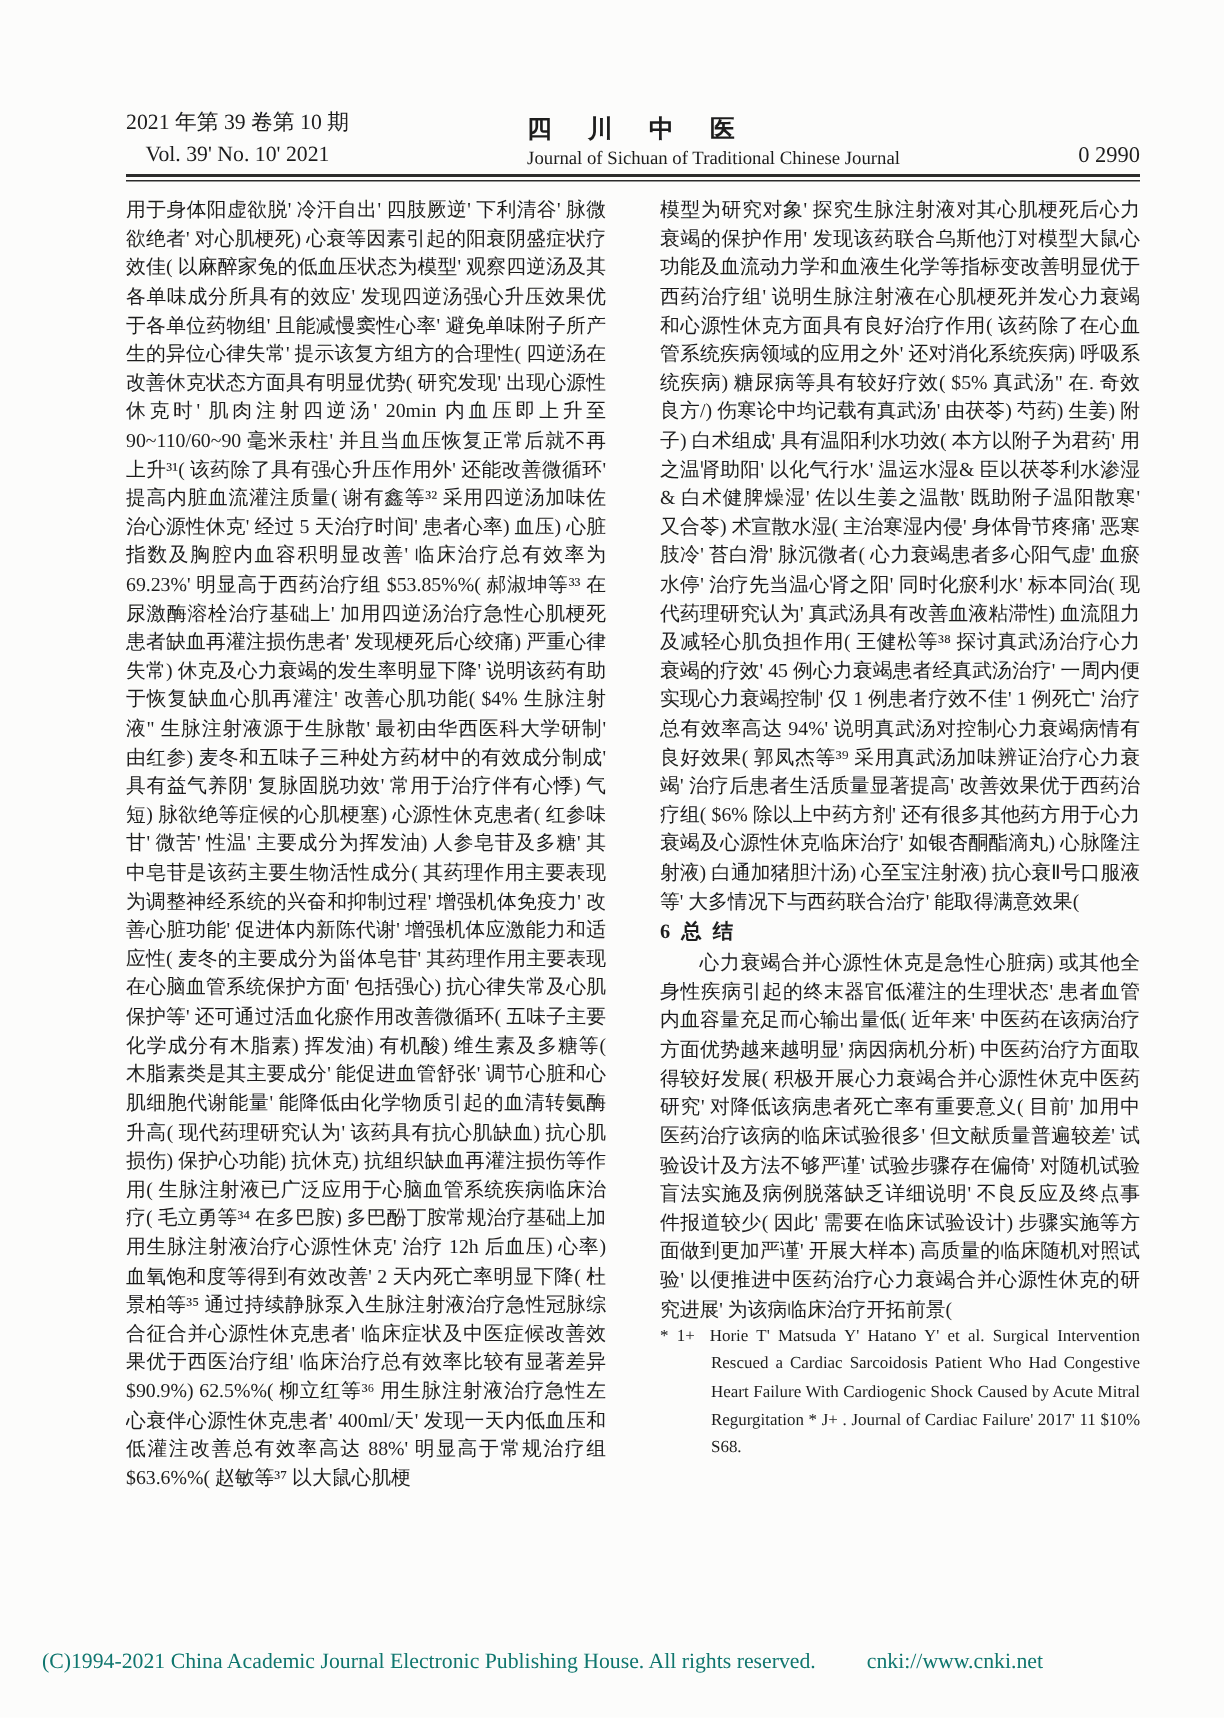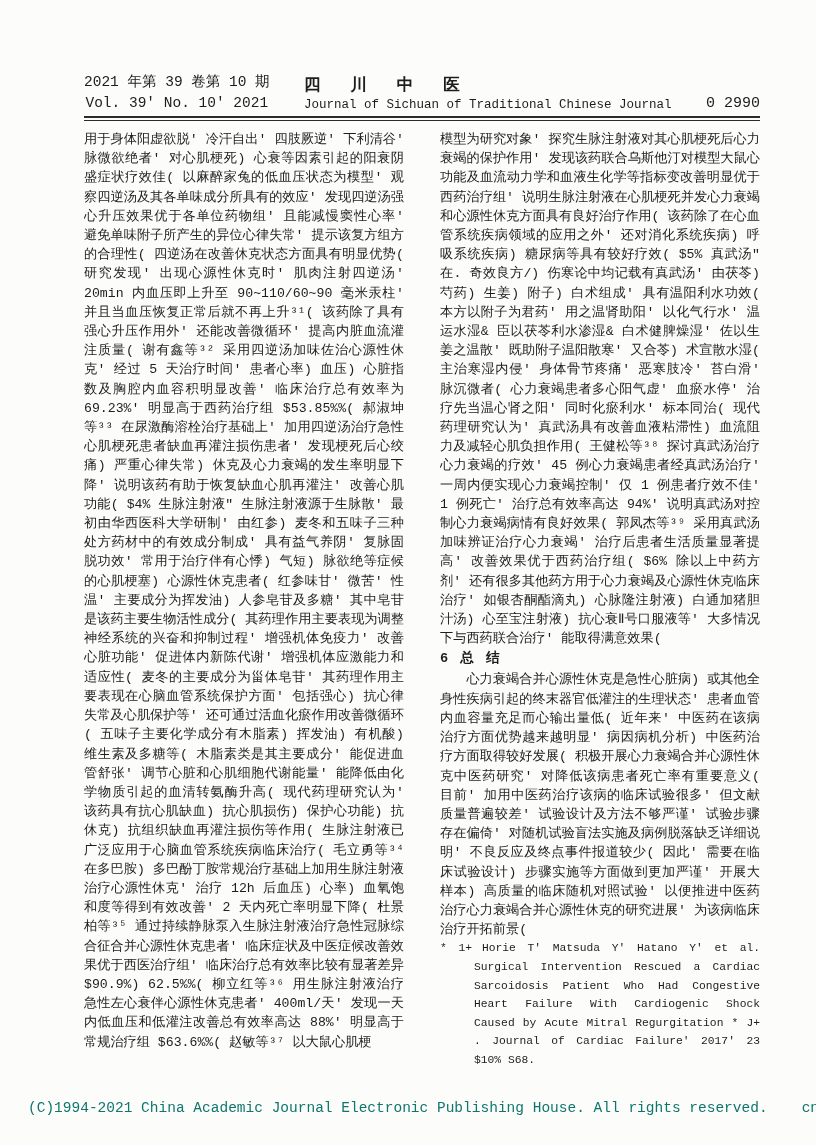--- a/index.html
+++ b/index.html
@@ -1,21 +1,21 @@
 <!DOCTYPE html>
 <html><head>
 <meta charset="utf-8">
 <style>
   html,body { margin:0; padding:0; }
   .page {
     position: relative;
     width: 816px;
     height: 1145px;
     background: #fcfcfb;
-    font-family: Liberation Mono, monospace;
+    font-family: Liberation Serif, serif;
     color: #1d1d1d;
     overflow: hidden;
   }
   
   .header {
     position: absolute;
     top: 72px;
     left: 84px;
     width: 676px;
     display: flex;
@@ -114,21 +114,21 @@
 
     <div class="col">
       <p>用于身体阳虚欲脱' 冷汗自出' 四肢厥逆' 下利清谷' 脉微欲绝者' 对心肌梗死) 心衰等因素引起的阳衰阴盛症状疗效佳( 以麻醉家兔的低血压状态为模型' 观察四逆汤及其各单味成分所具有的效应' 发现四逆汤强心升压效果优于各单位药物组' 且能减慢窦性心率' 避免单味附子所产生的异位心律失常' 提示该复方组方的合理性( 四逆汤在改善休克状态方面具有明显优势( 研究发现' 出现心源性休克时' 肌肉注射四逆汤' 20min 内血压即上升至 90~110/60~90 毫米汞柱' 并且当血压恢复正常后就不再上升³¹( 该药除了具有强心升压作用外' 还能改善微循环' 提高内脏血流灌注质量( 谢有鑫等³² 采用四逆汤加味佐治心源性休克' 经过 5 天治疗时间' 患者心率) 血压) 心脏指数及胸腔内血容积明显改善' 临床治疗总有效率为 69.23%' 明显高于西药治疗组 $53.85%%( 郝淑坤等³³ 在尿激酶溶栓治疗基础上' 加用四逆汤治疗急性心肌梗死患者缺血再灌注损伤患者' 发现梗死后心绞痛) 严重心律失常) 休克及心力衰竭的发生率明显下降' 说明该药有助于恢复缺血心肌再灌注' 改善心肌功能( $4% 生脉注射液" 生脉注射液源于生脉散' 最初由华西医科大学研制' 由红参) 麦冬和五味子三种处方药材中的有效成分制成' 具有益气养阴' 复脉固脱功效' 常用于治疗伴有心悸) 气短) 脉欲绝等症候的心肌梗塞) 心源性休克患者( 红参味甘' 微苦' 性温' 主要成分为挥发油) 人参皂苷及多糖' 其中皂苷是该药主要生物活性成分( 其药理作用主要表现为调整神经系统的兴奋和抑制过程' 增强机体免疫力' 改善心脏功能' 促进体内新陈代谢' 增强机体应激能力和适应性( 麦冬的主要成分为甾体皂苷' 其药理作用主要表现在心脑血管系统保护方面' 包括强心) 抗心律失常及心肌保护等' 还可通过活血化瘀作用改善微循环( 五味子主要化学成分有木脂素) 挥发油) 有机酸) 维生素及多糖等( 木脂素类是其主要成分' 能促进血管舒张' 调节心脏和心肌细胞代谢能量' 能降低由化学物质引起的血清转氨酶升高( 现代药理研究认为' 该药具有抗心肌缺血) 抗心肌损伤) 保护心功能) 抗休克) 抗组织缺血再灌注损伤等作用( 生脉注射液已广泛应用于心脑血管系统疾病临床治疗( 毛立勇等³⁴ 在多巴胺) 多巴酚丁胺常规治疗基础上加用生脉注射液治疗心源性休克' 治疗 12h 后血压) 心率) 血氧饱和度等得到有效改善' 2 天内死亡率明显下降( 杜景柏等³⁵ 通过持续静脉泵入生脉注射液治疗急性冠脉综合征合并心源性休克患者' 临床症状及中医症候改善效果优于西医治疗组' 临床治疗总有效率比较有显著差异 $90.9%) 62.5%%( 柳立红等³⁶ 用生脉注射液治疗急性左心衰伴心源性休克患者' 400ml/天' 发现一天内低血压和低灌注改善总有效率高达 88%' 明显高于常规治疗组 $63.6%%( 赵敏等³⁷ 以大鼠心肌梗</p>
     </div>
 
     <div class="col">
       <p>模型为研究对象' 探究生脉注射液对其心肌梗死后心力衰竭的保护作用' 发现该药联合乌斯他汀对模型大鼠心功能及血流动力学和血液生化学等指标变改善明显优于西药治疗组' 说明生脉注射液在心肌梗死并发心力衰竭和心源性休克方面具有良好治疗作用( 该药除了在心血管系统疾病领域的应用之外' 还对消化系统疾病) 呼吸系统疾病) 糖尿病等具有较好疗效( $5% 真武汤" 在. 奇效良方/) 伤寒论中均记载有真武汤' 由茯苓) 芍药) 生姜) 附子) 白术组成' 具有温阳利水功效( 本方以附子为君药' 用之温肾助阳' 以化气行水' 温运水湿&amp; 臣以茯苓利水渗湿&amp; 白术健脾燥湿' 佐以生姜之温散' 既助附子温阳散寒' 又合苓) 术宣散水湿( 主治寒湿内侵' 身体骨节疼痛' 恶寒肢冷' 苔白滑' 脉沉微者( 心力衰竭患者多心阳气虚' 血瘀水停' 治疗先当温心肾之阳' 同时化瘀利水' 标本同治( 现代药理研究认为' 真武汤具有改善血液粘滞性) 血流阻力及减轻心肌负担作用( 王健松等³⁸ 探讨真武汤治疗心力衰竭的疗效' 45 例心力衰竭患者经真武汤治疗' 一周内便实现心力衰竭控制' 仅 1 例患者疗效不佳' 1 例死亡' 治疗总有效率高达 94%' 说明真武汤对控制心力衰竭病情有良好效果( 郭凤杰等³⁹ 采用真武汤加味辨证治疗心力衰竭' 治疗后患者生活质量显著提高' 改善效果优于西药治疗组( $6% 除以上中药方剂' 还有很多其他药方用于心力衰竭及心源性休克临床治疗' 如银杏酮酯滴丸) 心脉隆注射液) 白通加猪胆汁汤) 心至宝注射液) 抗心衰Ⅱ号口服液等' 大多情况下与西药联合治疗' 能取得满意效果(</p>
       <div class="section-heading">6 总 结</div>
       <p class="indent-para">心力衰竭合并心源性休克是急性心脏病) 或其他全身性疾病引起的终末器官低灌注的生理状态' 患者血管内血容量充足而心输出量低( 近年来' 中医药在该病治疗方面优势越来越明显' 病因病机分析) 中医药治疗方面取得较好发展( 积极开展心力衰竭合并心源性休克中医药研究' 对降低该病患者死亡率有重要意义( 目前' 加用中医药治疗该病的临床试验很多' 但文献质量普遍较差' 试验设计及方法不够严谨' 试验步骤存在偏倚' 对随机试验盲法实施及病例脱落缺乏详细说明' 不良反应及终点事件报道较少( 因此' 需要在临床试验设计) 步骤实施等方面做到更加严谨' 开展大样本) 高质量的临床随机对照试验' 以便推进中医药治疗心力衰竭合并心源性休克的研究进展' 为该病临床治疗开拓前景(</p>
       <div class="ref-item">
-        <span class="ref-label">* 1+</span><span>Horie T' Matsuda Y' Hatano Y' et al. Surgical Intervention Rescued a Cardiac Sarcoidosis Patient Who Had Congestive Heart Failure With Cardiogenic Shock Caused by Acute Mitral Regurgitation * J+ . Journal of Cardiac Failure' 2017' 23 $10% S68.</span>
+        <span class="ref-label">* 1+</span><span>Horie T' Matsuda Y' Hatano Y' et al. Surgical Intervention Rescued a Cardiac Sarcoidosis Patient Who Had Congestive Heart Failure With Cardiogenic Shock Caused by Acute Mitral Regurgitation * J+ . Journal of Cardiac Failure' 2017' 11 $10% S68.</span>
       </div>
     </div>
 
   </div>
 
   <div class="footer">
     <span>(C)1994-2021 China Academic Journal Electronic Publishing House. All rights reserved.</span>
     <span>cnki://www.cnki.net</span>
   </div>
 

